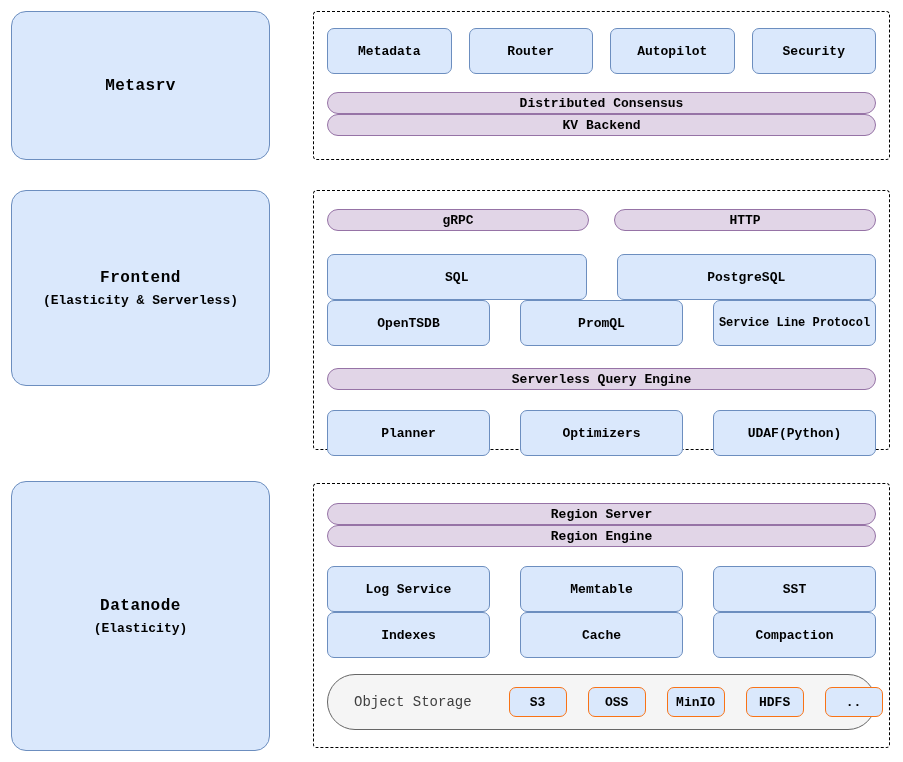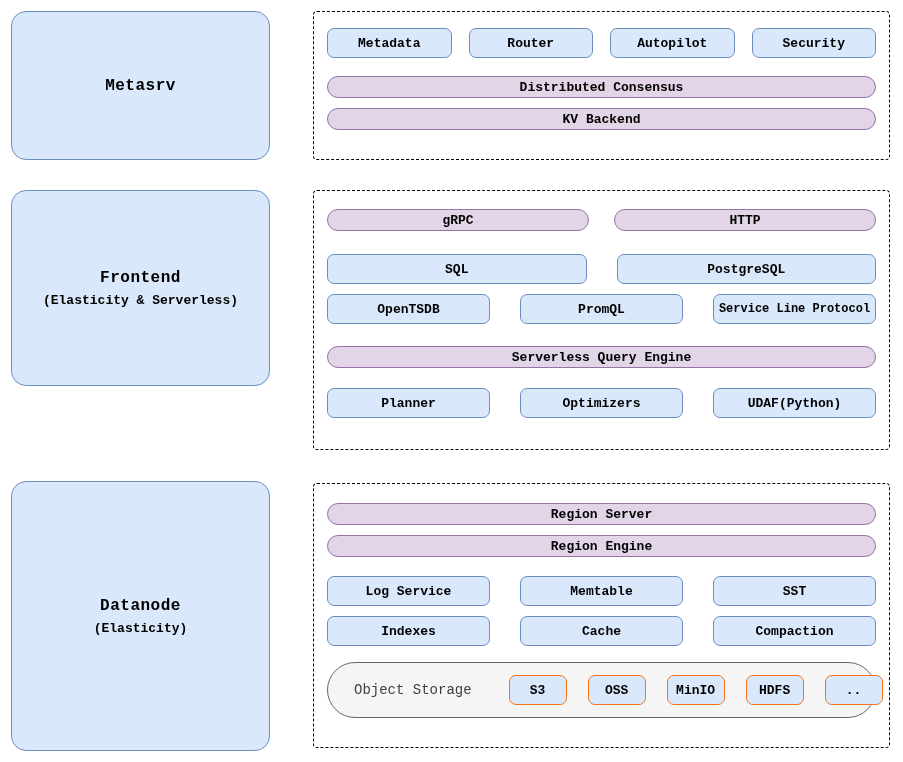--- a/index.html
+++ b/index.html
@@ -43,21 +43,21 @@
   }
   .dashed-metasrv  { top: 11px;  height: 149px; }
   .dashed-frontend { top: 190px; height: 260px; }
   .dashed-datanode { top: 483px; height: 265px; }
 
   
   .box {
     background: #dae8fc;
     border: 1px solid #6c8ebf;
     border-radius: 7px;
-    height: 30px;
+    height: 46px;
     display: flex;
     align-items: center;
     justify-content: center;
     font-size: 13px;
     font-weight: bold;
     white-space: nowrap;
   }
   .box.small-text { font-size: 12px; }
 
   .pill {
@@ -73,21 +73,21 @@
     white-space: nowrap;
   }
 
   .row { display: flex; }
   .row > .box, .row > .pill { flex: 1; }
   .row.cols4 { gap: 17px; }
   .row.cols3 { gap: 30px; }
   .row.cols2 { gap: 25px; }
 
   
-  .mt10 { margin-top: 10px; }
+  .mt10 { }
   .mt16 { margin-top: 16px; }
   .mt18 { margin-top: 18px; }
   .mt19 { margin-top: 19px; }
   .mt20 { margin-top: 20px; }
   .mt22 { margin-top: 22px; }
   .mt23 { margin-top: 23px; }
 
   
   .object-storage {
     margin-top: 16px;

